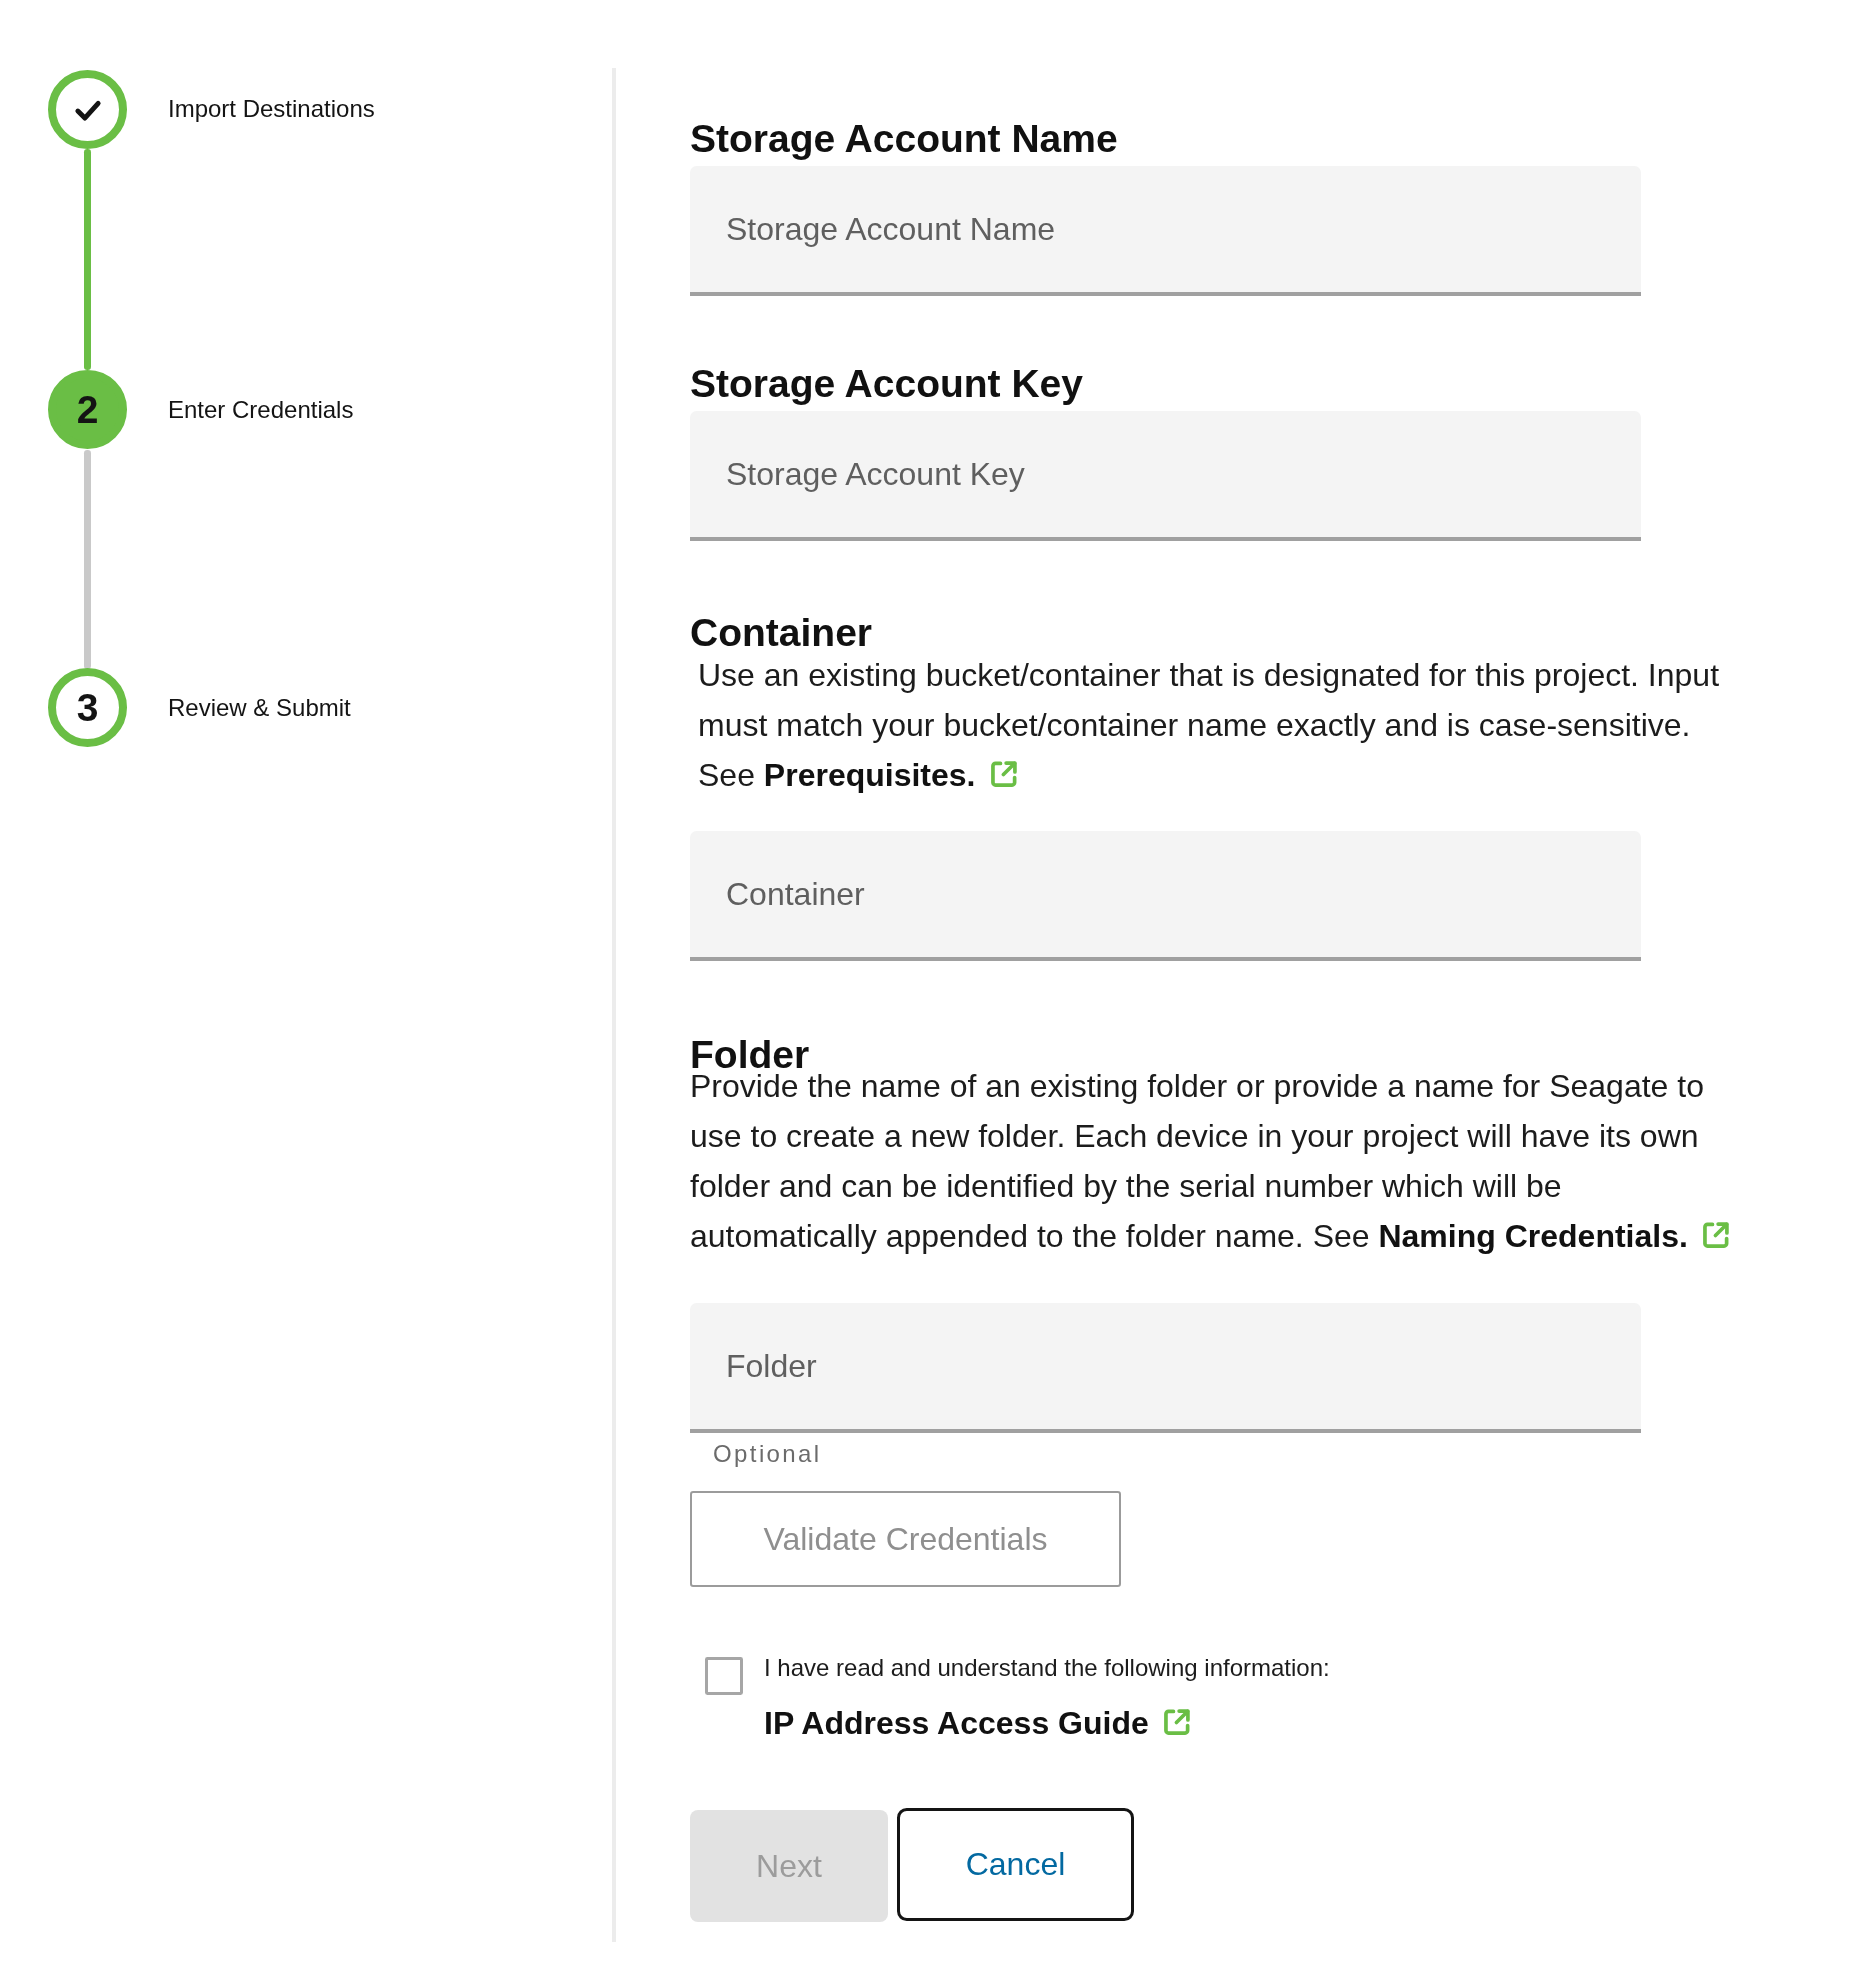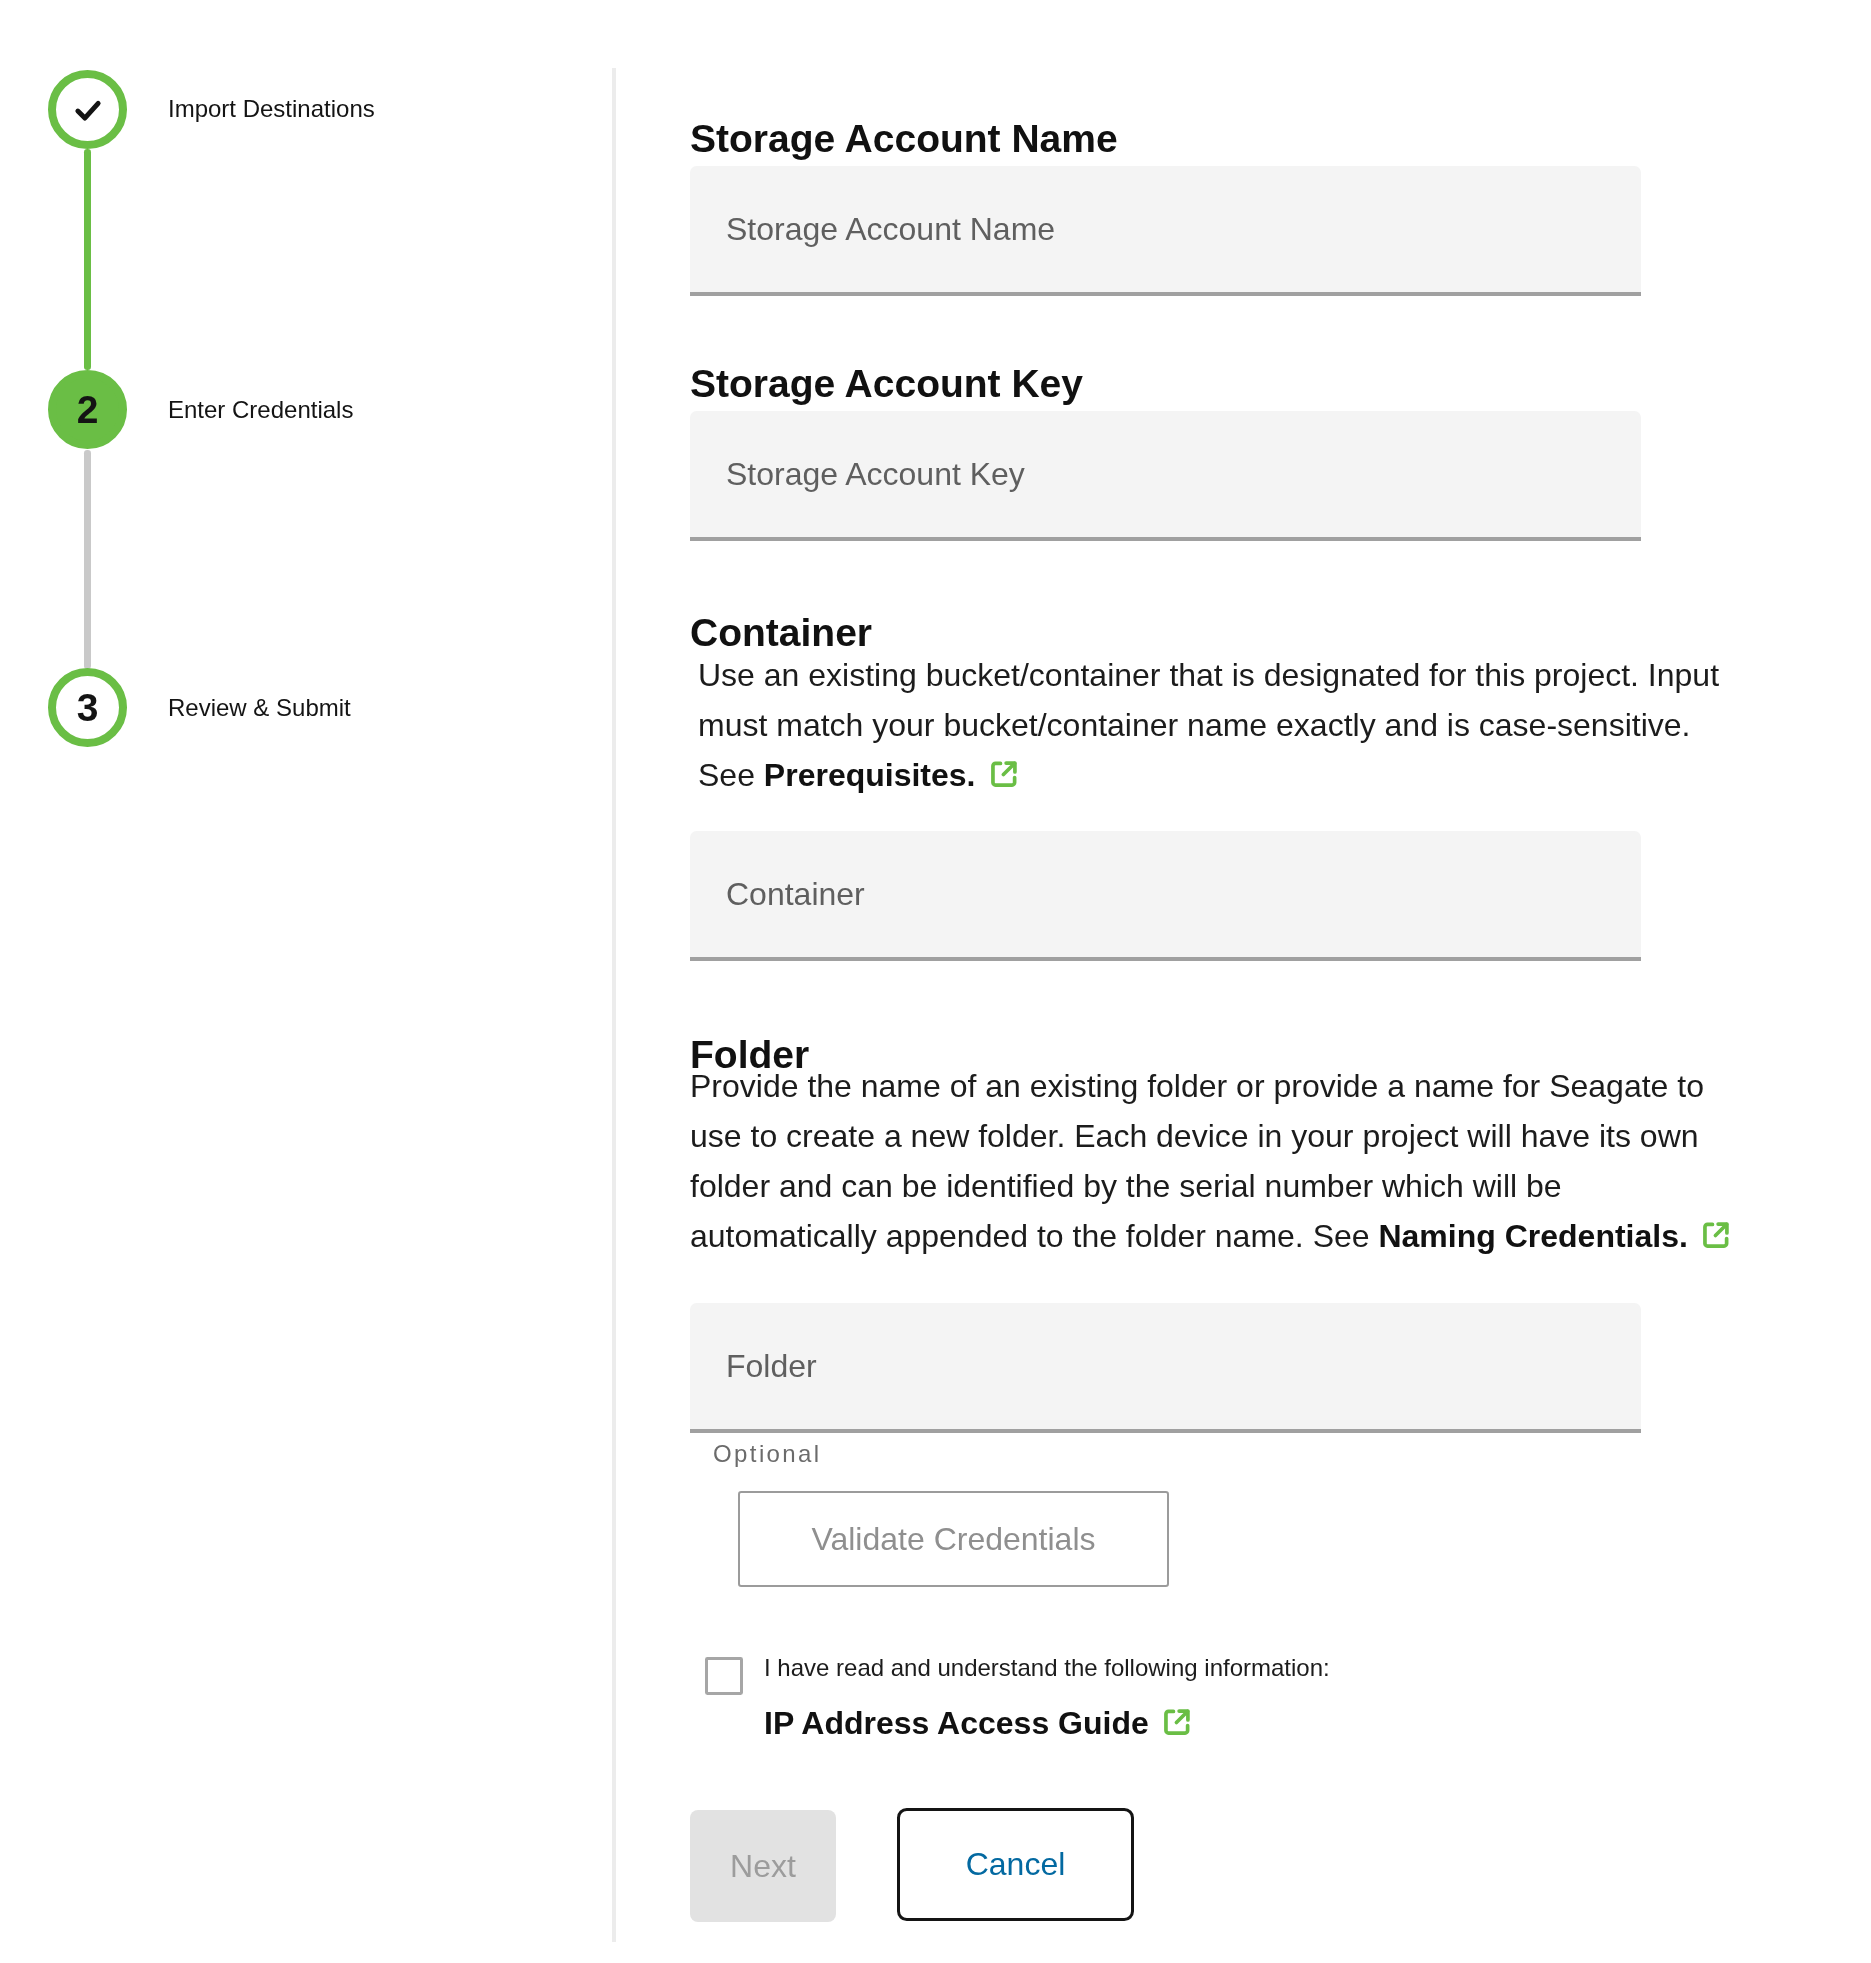--- a/index.html
+++ b/index.html
@@ -44,24 +44,24 @@
   }
   .text-input::placeholder{color:#5F5F5F;opacity:1;}
   .helper-optional{font-size:24px;color:#6B6B6B;letter-spacing:2.4px;}
   .ext-link-icon-svg{width:34px;height:34px;vertical-align:-4.9px;margin-left:11.3px;display:inline-block;}
   .btn{
     box-sizing:border-box;display:flex;align-items:center;justify-content:center;
     font-family:inherit;font-size:32px;background:#ffffff;cursor:pointer;
   }
   .btn-validate{
     width:431px;height:96px;border:2.4px solid #9B9B9B;border-radius:3.2px;
-    color:#8F8F8F;background:#ffffff;font-weight:400;margin-left:48px;
+    color:#8F8F8F;background:#ffffff;font-weight:400;
   }
   .btn-next{
-    width:146px;height:112px;border:none;border-radius:8px;
+    width:198px;height:112px;border:none;border-radius:8px;
     background:#E2E2E2;color:#9C9C9C;font-weight:400;
   }
   .btn-cancel{
     width:237px;height:113px;border:3.2px solid #141414;border-radius:9.7px;
     background:#ffffff;color:#0369a1;font-weight:500;
   }
   .checkbox-box{
     position:absolute;box-sizing:border-box;width:38px;height:38px;
     border:3.2px solid #A6A6A6;border-radius:2.4px;background:#ffffff;cursor:pointer;
   }

